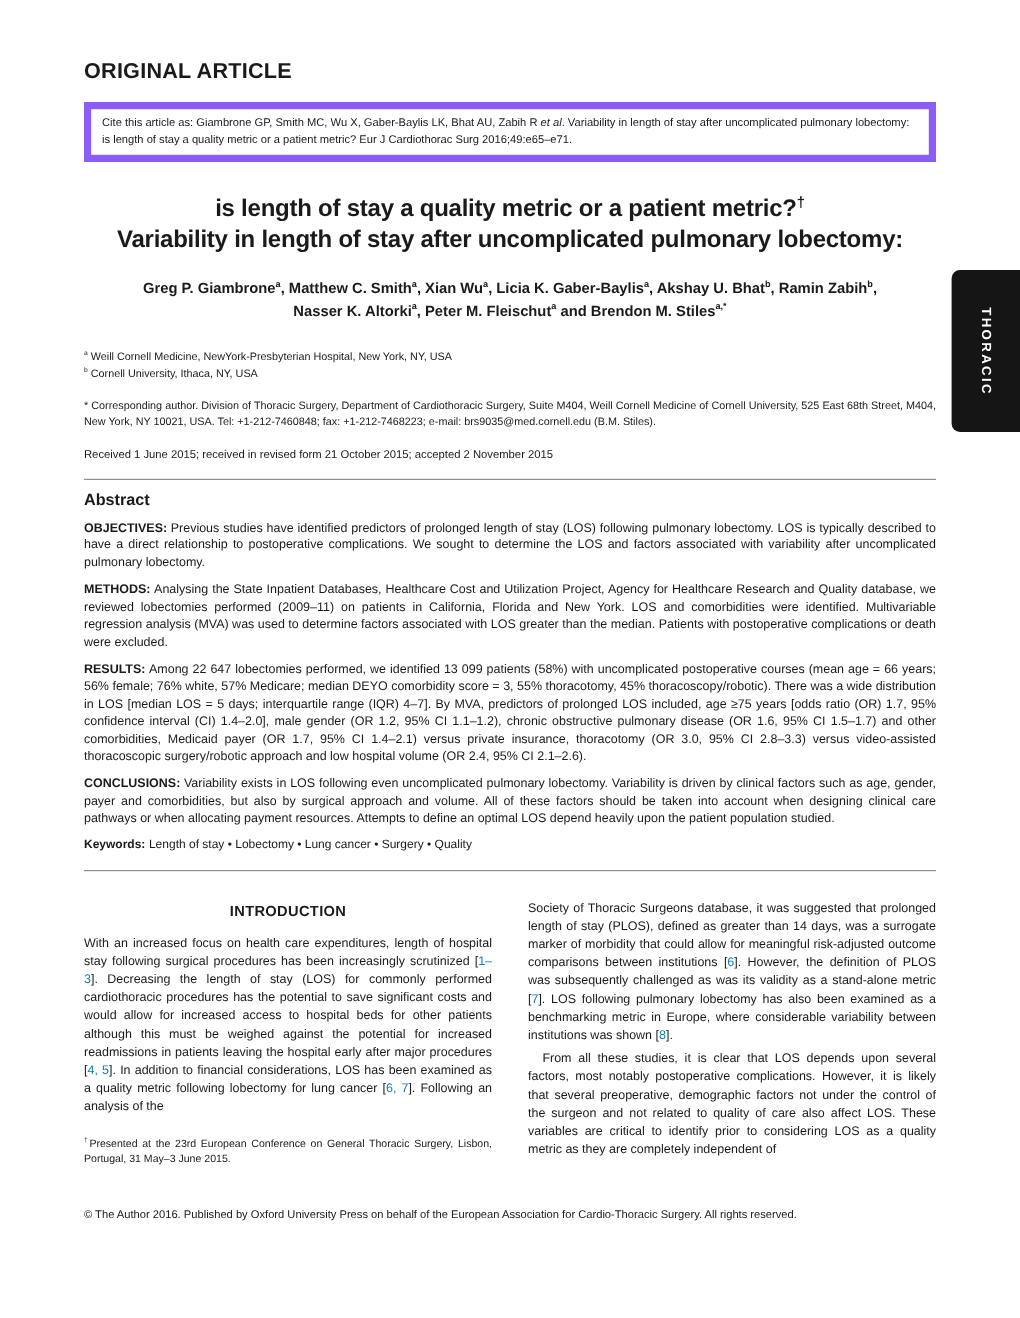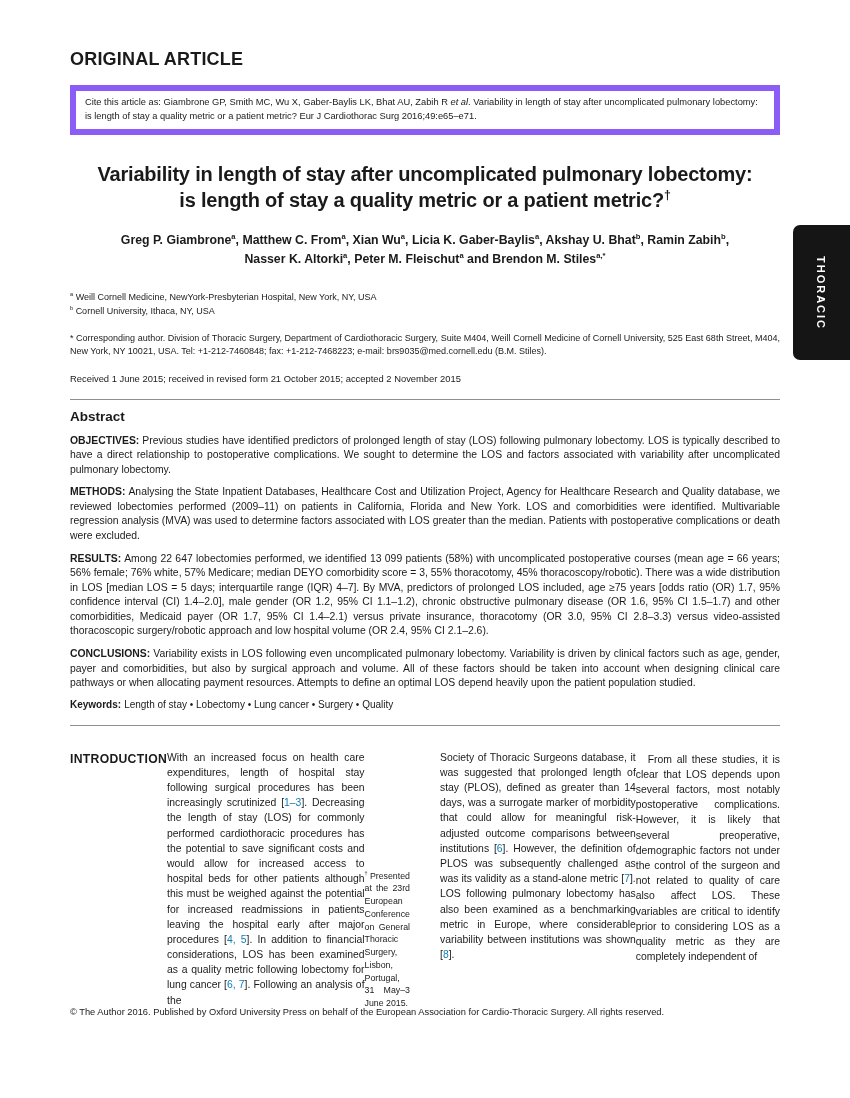--- a/index.html
+++ b/index.html
@@ -36,21 +36,21 @@
   .received { margin-top: 14px; font-size: 9.4px; }
   
   .rule { border: none; border-top: 1px solid #8f8f8f; margin: 15px 0 0 0; }
   
   .abstract h2 { font-size: 13.5px; margin: 9px 0 10px 0; font-weight: bold; }
   .abs-para { font-size: 10.4px; line-height: 1.4; text-align: justify; margin: 0 0 8px 0; }
   .abs-label { font-weight: bold; margin-right: 3px; }
   .keywords { font-size: 10px; margin: 3px 0 12px 0; }
   
   .columns { display: flex; gap: 30px; margin-top: 24px; }
-  .col { flex: 1; display: flex; flex-direction: row; min-width: 0; }
+  .col { flex: 1; display: flex; flex-direction: column; min-width: 0; align-items: center; }
   .col h3 { font-size: 12.2px; letter-spacing: 0.3px; margin: 2px 0 13px 0; font-weight: bold; }
   .body-para { font-size: 10.4px; line-height: 1.46; text-align: justify; margin: 0 0 2px 0; }
   .indent { text-indent: 12px; margin-top: 2px; }
   .footnote { margin-top: auto; padding-top: 14px; font-size: 8.8px; line-height: 1.45; text-align: justify; }
   
   .footer { position: absolute; left: 70px; right: 70px; top: 1007px; font-size: 9.3px; }
   
   .side-tab {
     position: absolute; top: 225px; right: 0; width: 57px; height: 135px;
     background: #151515; border-radius: 7px 0 0 7px;
@@ -72,26 +72,26 @@
 
   <header class="masthead">
     <div class="article-type">ORIGINAL ARTICLE</div>
   </header>
 
   <div class="cite-box">
     <p><span>Cite this article as: Giambrone GP, Smith MC, Wu X, Gaber-Baylis LK, Bhat AU, Zabih R </span><span class="italic">et al</span><span>. Variability in length of stay after uncomplicated pulmonary lobectomy: is length of stay a quality metric or a patient metric? Eur J Cardiothorac Surg 2016;49:e65–e71.</span></p>
   </div>
 
   <h1 class="title-block">
+    <div><span>is length of stay a quality metric or a patient metric?</span><span class="sup">†</span></div>
     <div>Variability in length of stay after uncomplicated pulmonary lobectomy:</div>
-    <div><span>is length of stay a quality metric or a patient metric?</span><span class="sup">†</span></div>
   </h1>
 
   <div class="authors">
-    <div><span>Greg P. Giambrone</span><span class="sup">a</span><span>, Matthew C. From</span><span class="sup">a</span><span>, Xian Wu</span><span class="sup">a</span><span>, Licia K. Gaber-Baylis</span><span class="sup">a</span><span>, Akshay U. Bhat</span><span class="sup">b</span><span>, Ramin Zabih</span><span class="sup">b</span><span>,</span></div>
+    <div><span>Greg P. Giambrone</span><span class="sup">a</span><span>, Matthew C. Smith</span><span class="sup">a</span><span>, Xian Wu</span><span class="sup">a</span><span>, Licia K. Gaber-Baylis</span><span class="sup">a</span><span>, Akshay U. Bhat</span><span class="sup">b</span><span>, Ramin Zabih</span><span class="sup">b</span><span>,</span></div>
     <div><span>Nasser K. Altorki</span><span class="sup">a</span><span>, Peter M. Fleischut</span><span class="sup">a</span><span> and Brendon M. Stiles</span><span class="sup">a,*</span></div>
   </div>
 
   <div class="affiliations">
     <div class="affil">
       <span class="sup">a</span>
       <span>Weill Cornell Medicine, NewYork-Presbyterian Hospital, New York, NY, USA</span>
     </div>
     <div class="affil">
       <span class="sup">b</span>

